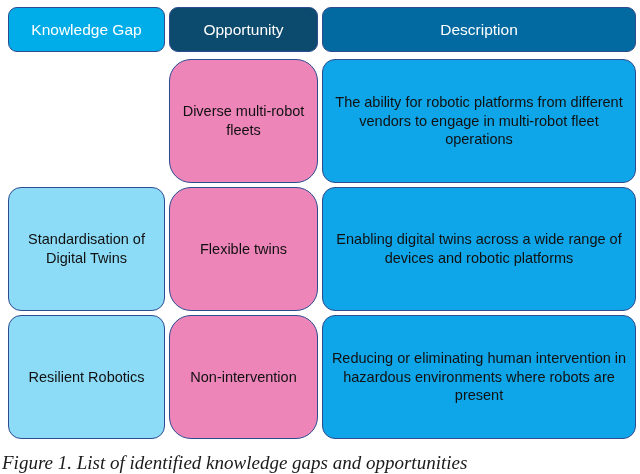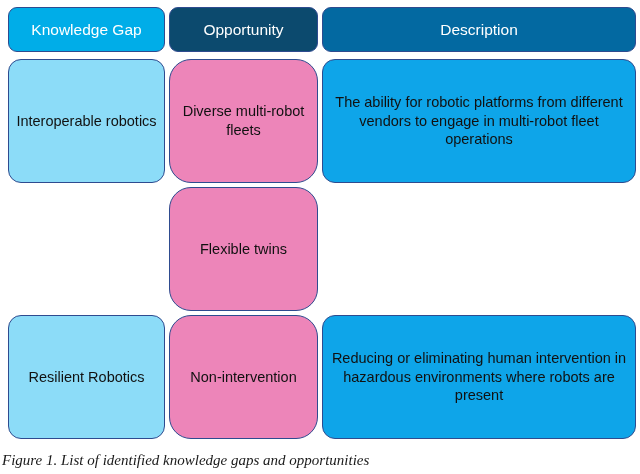--- a/index.html
+++ b/index.html
@@ -73,21 +73,21 @@
   .row-3 { top: 315px; height: 124px; }
 
   
   .caption {
     position: absolute;
     left: 0;
     top: 452px;
     width: 532px;
     font-family: "Liberation Serif", serif;
     font-style: italic;
-    font-size: 15px;
+    font-size: 19px;
     color: #1a1a1a;
     text-align: left;
     padding-left: 2px;
     box-sizing: border-box;
     white-space: nowrap;
     overflow: hidden;
   }
 </style>
 </head>
 <body>
@@ -99,32 +99,35 @@
     <div class="cell hdr hdr-gap">
       <span class="cell-text">Knowledge Gap</span>
     </div>
     <div class="cell hdr hdr-opp">
       <span class="cell-text">Opportunity</span>
     </div>
     <div class="cell hdr hdr-desc">
       <span class="cell-text">Description</span>
     </div>
 
-    <div class="cell body-cell col-gap row-1">
-      <span class="cell-text">Interoperable robotics</span>
-    </div>
     <div class="cell body-cell col-opp row-1">
       <span class="cell-text">Diverse multi-robot fleets</span>
     </div>
     <div class="cell body-cell col-desc row-1">
       <span class="cell-text">The ability for robotic platforms from different vendors to engage in multi-robot fleet operations</span>
     </div>
 
+    <div class="cell body-cell col-gap row-2">
+      <span class="cell-text">Standardisation of Digital Twins</span>
+    </div>
     <div class="cell body-cell col-opp row-2">
       <span class="cell-text">Flexible twins</span>
+    </div>
+    <div class="cell body-cell col-desc row-2">
+      <span class="cell-text">Enabling digital twins across a wide range of devices and robotic platforms</span>
     </div>
 
     <div class="cell body-cell col-opp row-3">
       <span class="cell-text">Non-intervention</span>
     </div>
     <div class="cell body-cell col-gap row-3">
       <span class="cell-text">Resilient Robotics</span>
     </div>
     <div class="cell body-cell col-desc row-3">
       <span class="cell-text">Reducing or eliminating human intervention in hazardous environments where robots are present</span>

